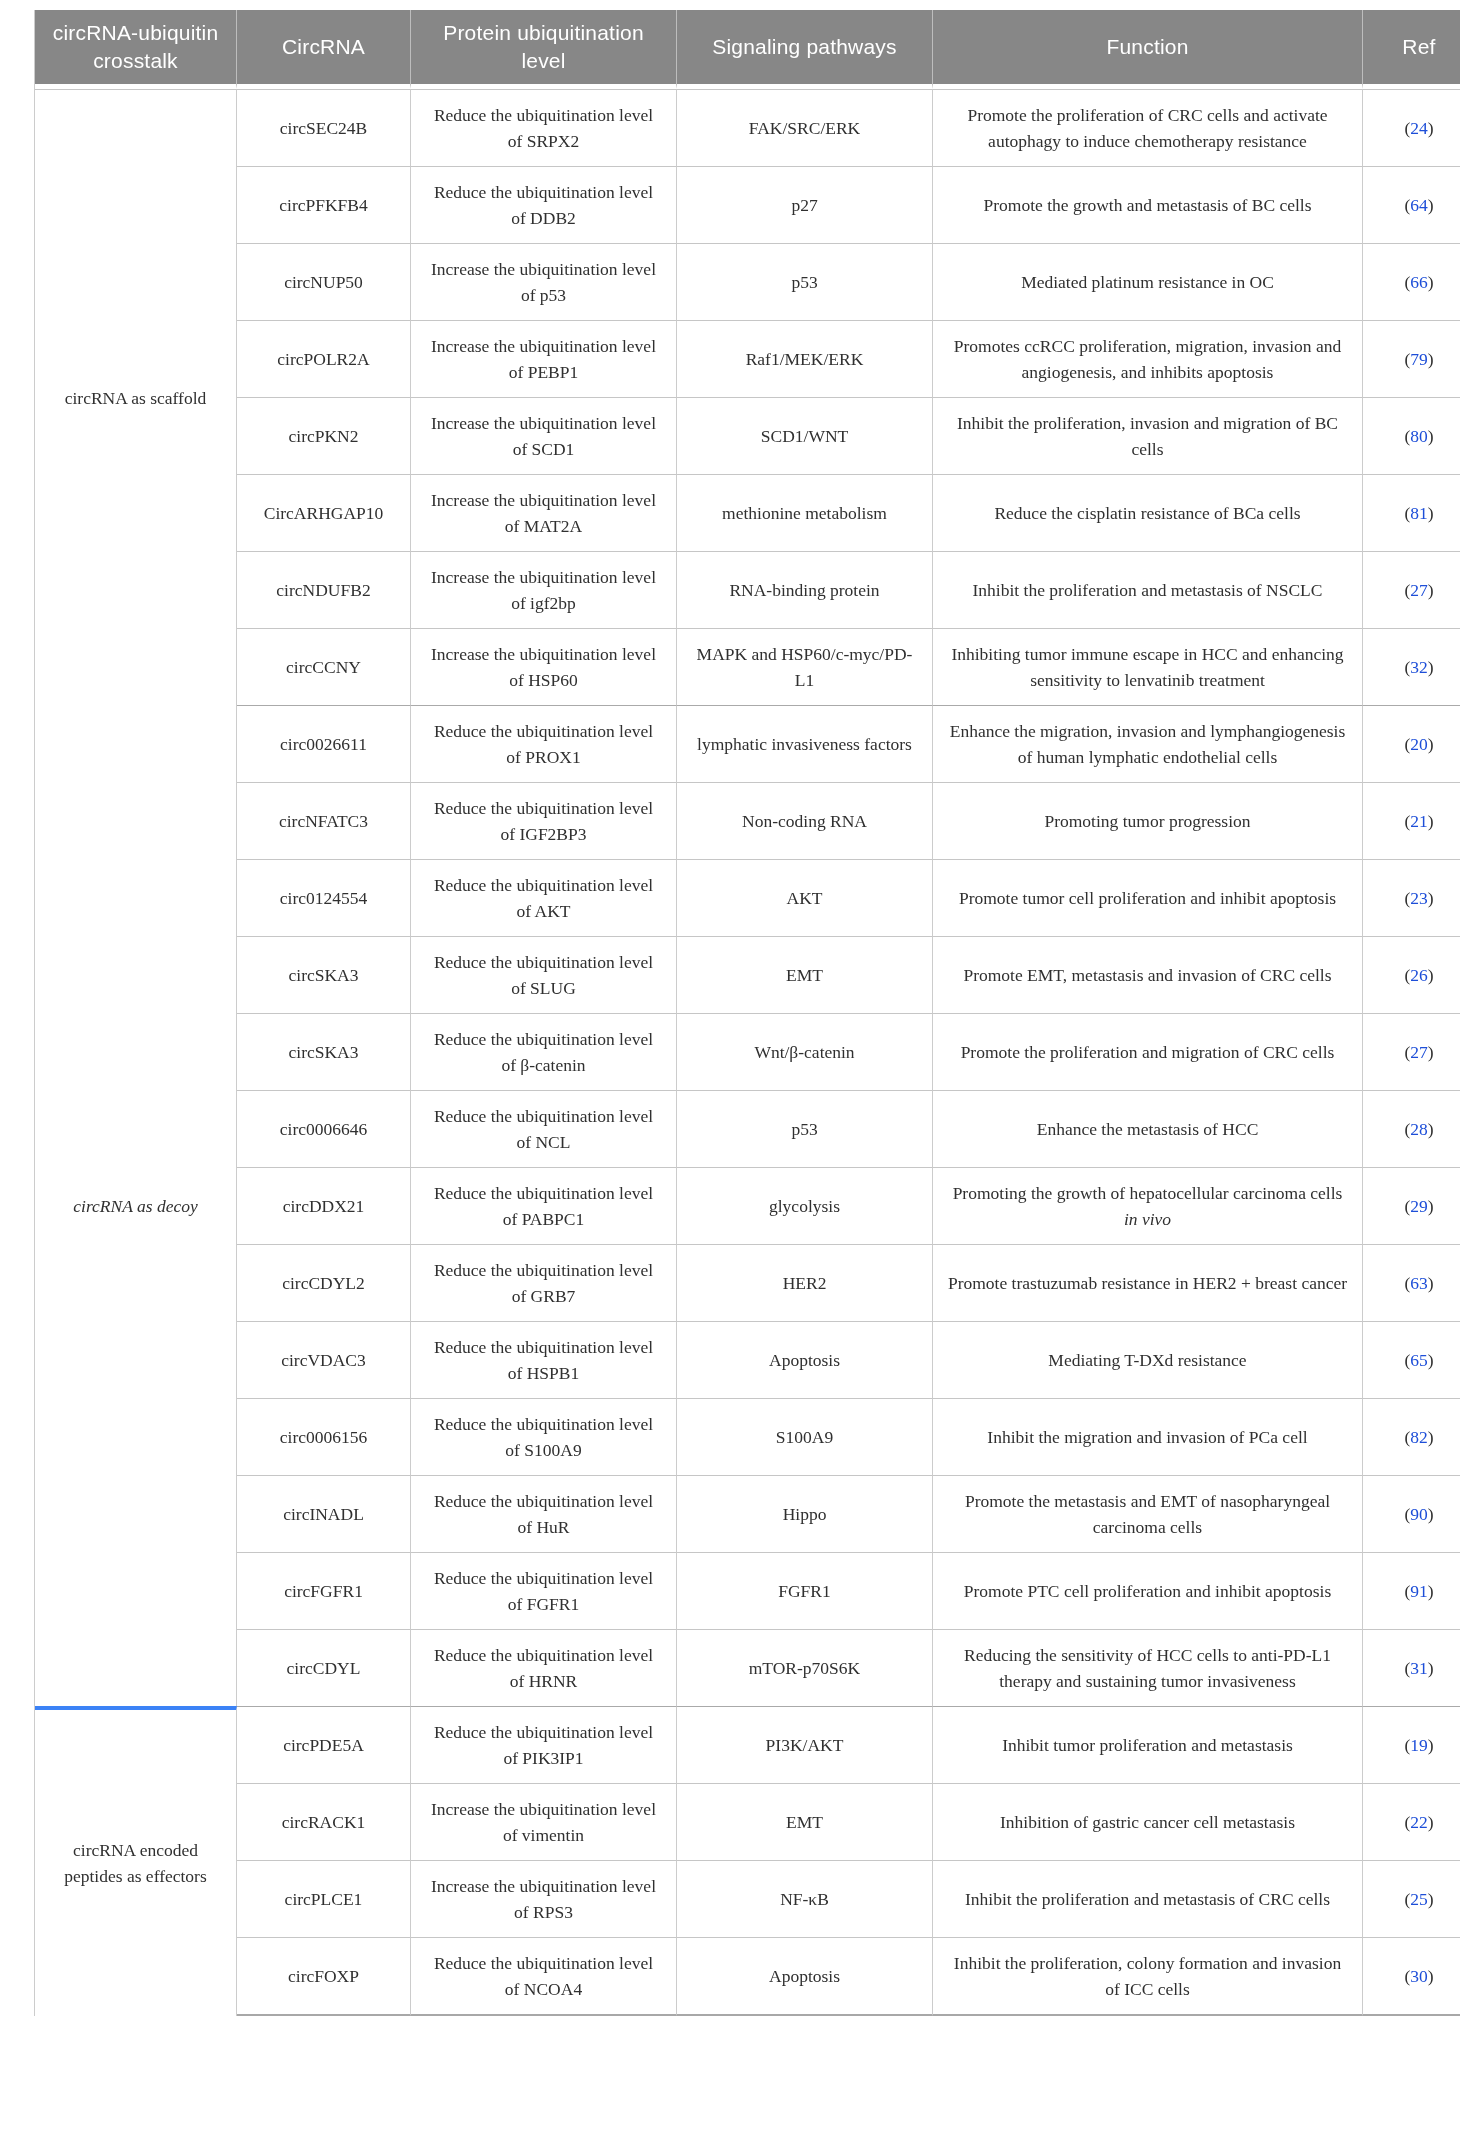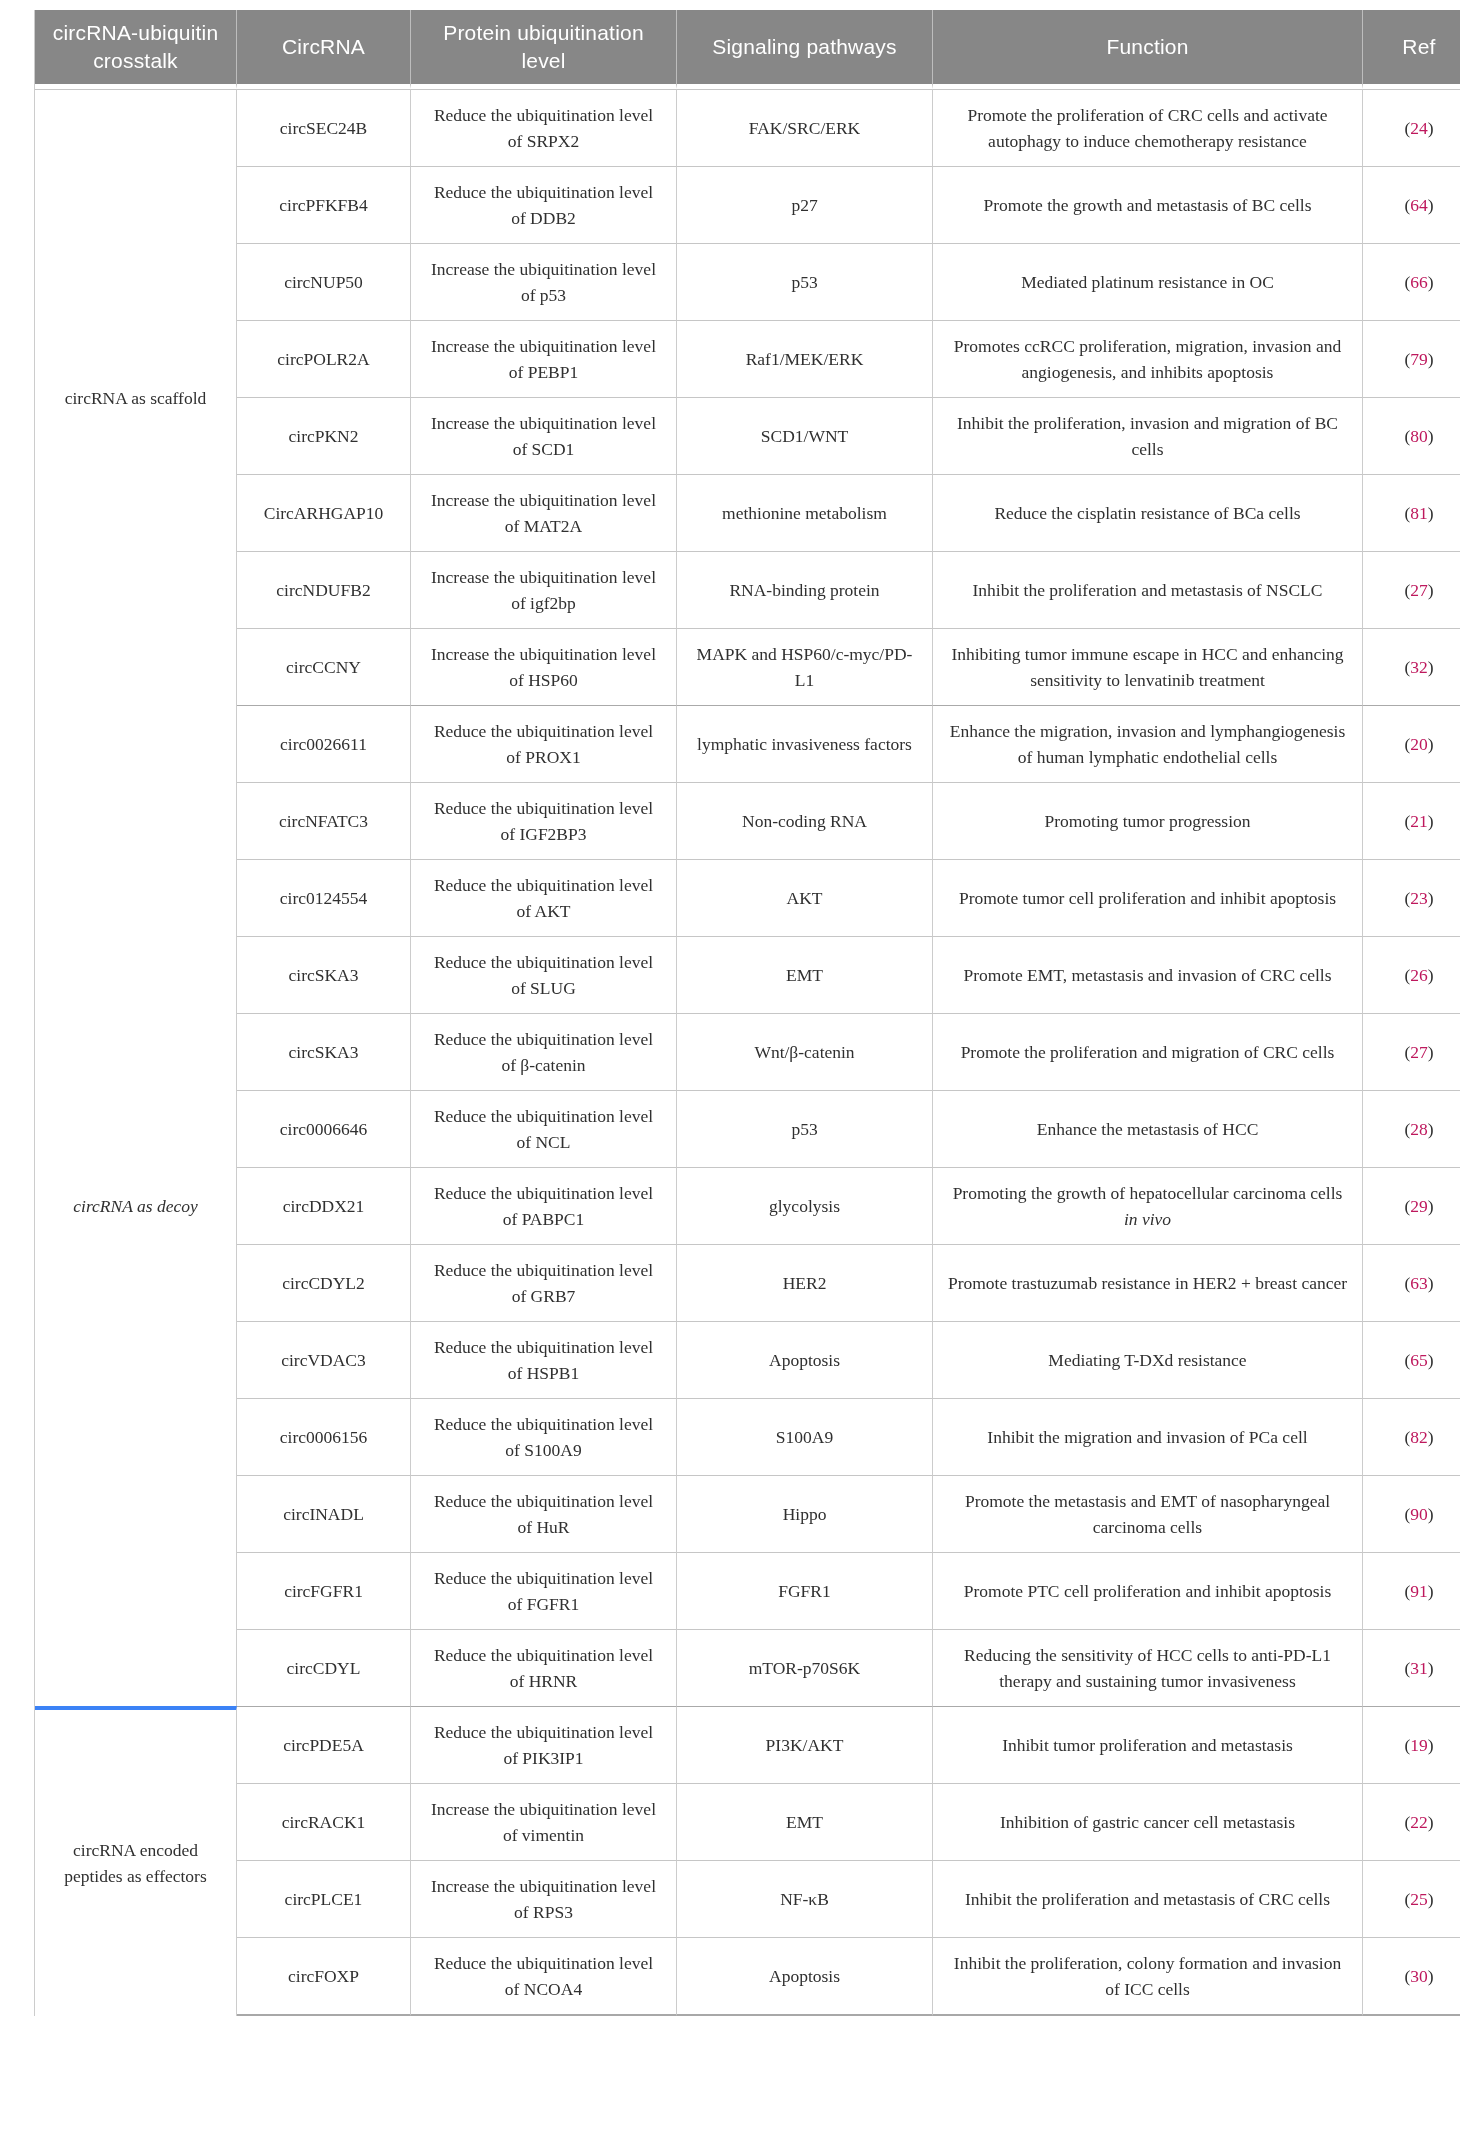--- a/index.html
+++ b/index.html
@@ -50,21 +50,21 @@
     border-top: 1px solid #c6c6c6;
     border-right: 1px solid #cccccc;
     word-wrap: break-word;
   }
   tbody td:last-child { border-right: none; }
   tbody tr.group-start td { border-top-color: #aaaaaa; }
   tbody td.group-cell { border-top: 1px solid #c6c6c6; }
   tbody td.group-cell.no-top { border-top: none; font-style: italic; }
   tbody td.group-cell.dark-top { border-top: 4px solid #3b82f6; }
   tbody tr:last-child td { border-bottom: 2px solid #a8a8a8; }
-  .ref-num { color: #be185d; }
+  .ref-num { color: #1d4ed8; }
   i { font-style: italic; text-align: right; }
 </style>
 </head>
 <body>
 
 <div class="page">
   <table class="crosstalk-table">
     <colgroup>
       <col style="width:202px">
         <col style="width:174px">

